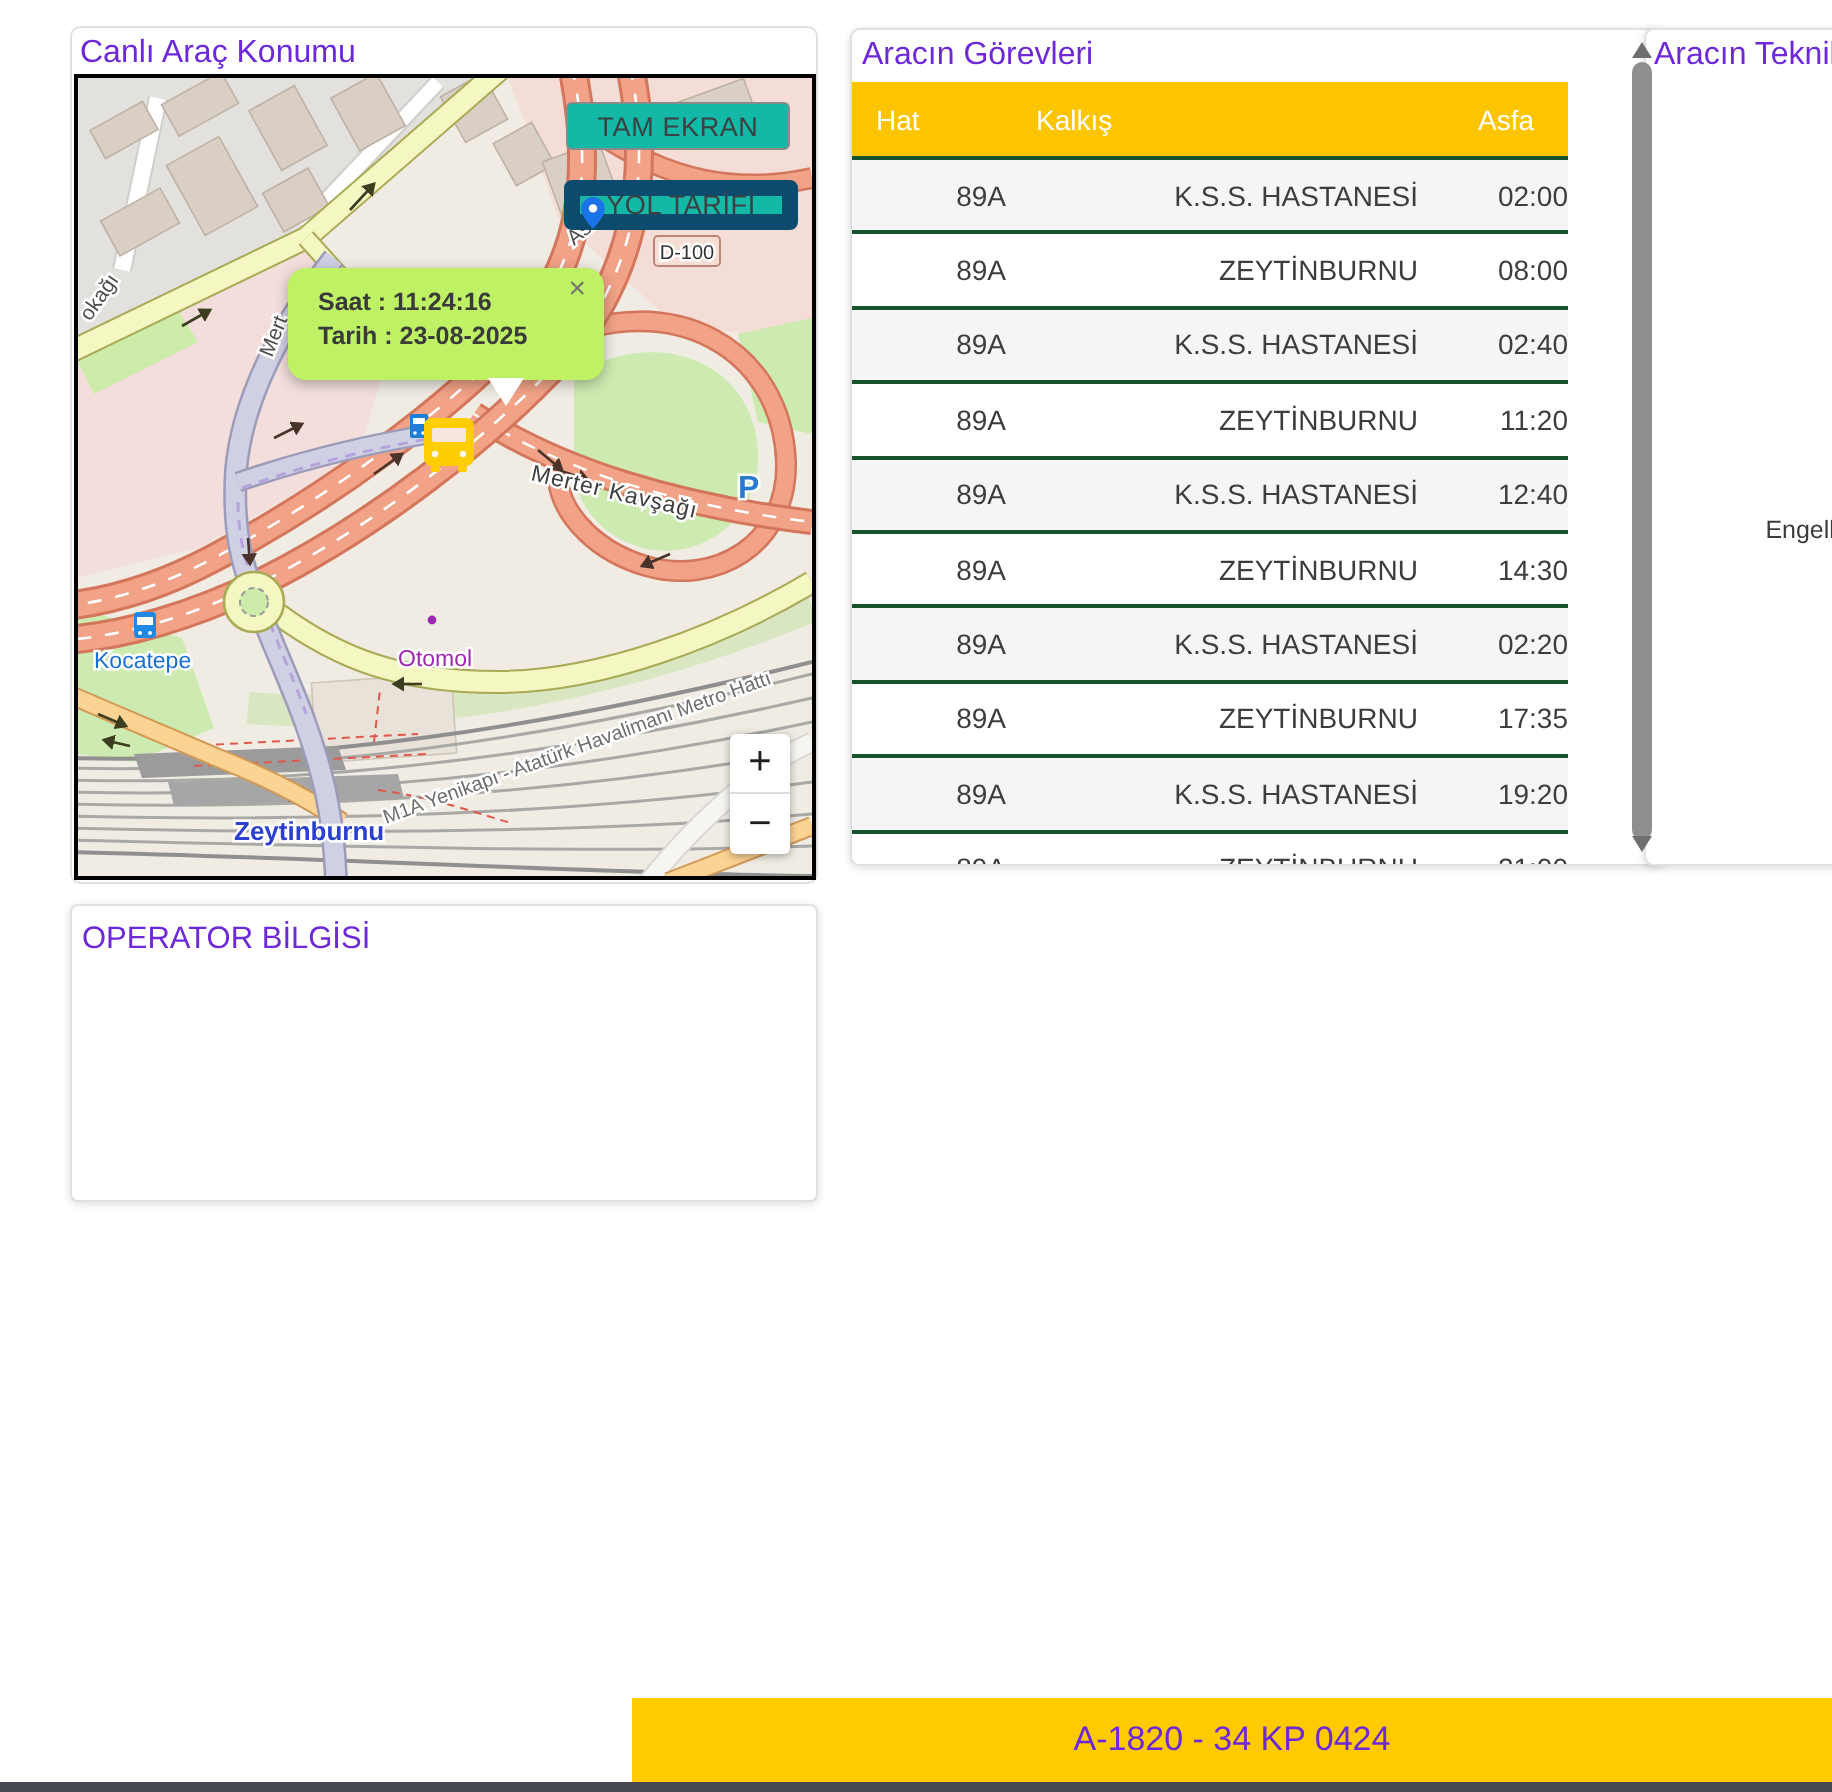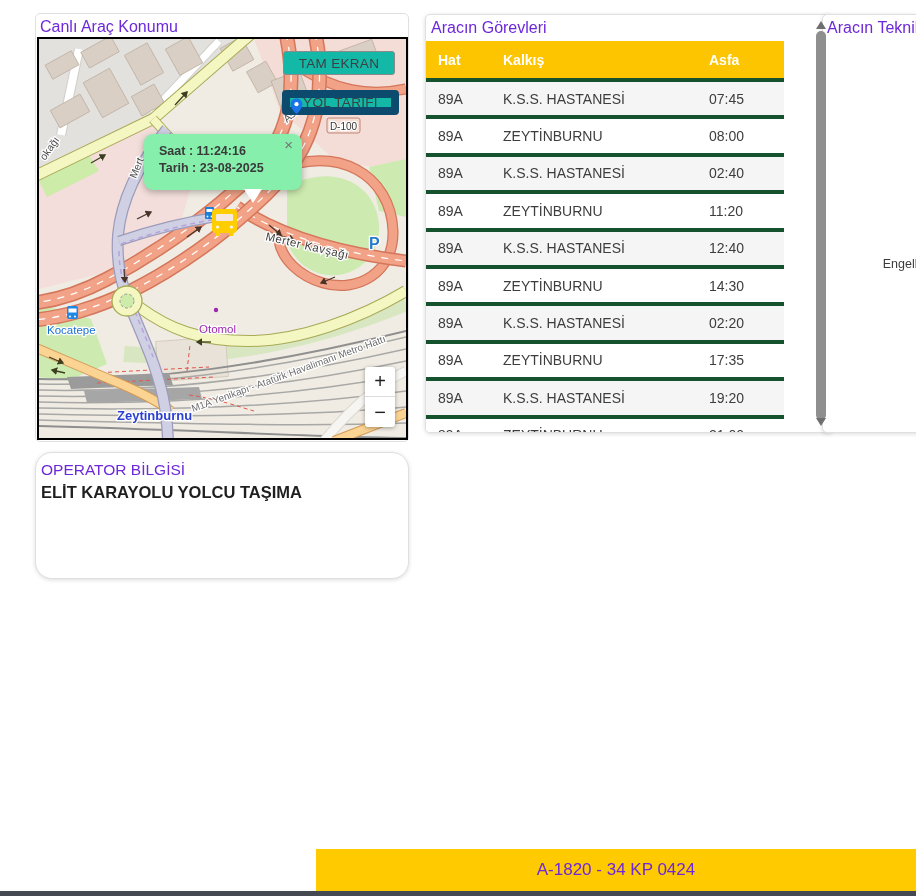--- a/index.html
+++ b/index.html
@@ -21,54 +21,54 @@
              border-radius:3px; cursor:pointer; z-index:5; }
   #btn-fullscreen { left:244px; top:12px; width:112px; height:24px; border:1px solid #8a8a8a; }
   #btn-directions { left:243px; top:51px; width:117px; height:25px; border:8px solid #0c4a6e;
                     border-radius:4px; gap:6px; }
   #zoomctrl { position:absolute; left:326px; top:328px; width:30px; height:60px; background:#fff;
               border-radius:3px; box-shadow:0 1px 4px rgba(0,0,0,.35); z-index:5; }
   #zoomctrl .zbtn { width:30px; height:30px; display:flex; align-items:center; justify-content:center;
                     font-size:20px; color:#1f1f1f; cursor:pointer; }
   #zoomctrl .zbtn:first-child { border-bottom:1px solid #dadce0; }
 
-  #map-popup { position:absolute; left:105px; top:95px; width:158px; height:56px; background:#86efac;
+  #map-popup { position:absolute; left:105px; top:95px; width:158px; height:56px; background:#bef264;
                border-radius:9px; box-shadow:0 2px 7px rgba(0,0,0,.3); z-index:6; }
   #map-popup .lines { padding:9px 0 0 15px; font-size:12.5px; font-weight:bold; color:#3a3a3a;
                       line-height:17px; }
   #map-popup .tail { position:absolute; left:100px; bottom:-13px; width:0; height:0;
                      border-left:9px solid transparent; border-right:9px solid transparent;
                      border-top:14px solid #fff; }
   #popup-close { position:absolute; right:9px; top:2px; font-size:15px; color:#757575; cursor:pointer; }
 
   
   #card-tasks { left:425px; top:14px; width:408px; height:419px; overflow:hidden; }
   #card-tasks .card-title { padding-left:5px; }
   #tasks-clip { position:absolute; left:0; top:26px; width:358px; height:392px; overflow:hidden; }
   .trow { display:grid; grid-template-columns:65px 206px auto; align-items:center;
           padding-left:12px; height:37.4px; font-size:14px; color:#3d3d3d; }
-  .trow.thead { background:var(--accent-yellow,#fdc400); color:#fff; font-weight:bold; height:37px; }
-  .trow.body { border-top:4px solid #14532d; background:#fff; }
+  .trow.thead { background:var(--accent-yellow,#fdc400); color:#fff; font-weight:normal; height:37px;gap:15px; }
+  .trow.body { border-top:2px solid #14532d; background:#fff;text-align:right; }
   .trow.body.alt { background:#f5f5f5; }
   
   #tasks-sb { position:absolute; right:4px; top:2px; bottom:2px; width:13px; z-index:4; }
   #tasks-sb .thumb { position:absolute; left:1px; top:14px; height:389px; width:10px;
                      background:#8f8f8f; border-radius:5px; }
   #tasks-sb .up, #tasks-sb .down { position:absolute; left:1px; width:0; height:0;
                      border-left:5px solid transparent; border-right:5px solid transparent; }
   #tasks-sb .up   { top:4px;    border-bottom:8px solid #6f6f6f; }
   #tasks-sb .down { bottom:4px; border-top:8px solid #6f6f6f; }
 
   
   #card-tech { left:822px; top:14px; width:200px; height:419px; }
   #tech-feature { position:absolute; left:20px; top:216px; width:160px; text-align:center; }
   #tech-feature .cap { font-size:12.5px; color:#3c3c3c; margin-top:3px; white-space:nowrap; }
 
   
-  #card-operator { left:35px; top:452px; width:374px; height:127px; border-radius:17px; }
+  #card-operator { left:35px; top:452px; width:374px; height:149px; border-radius:4px; }
   #card-operator .card-title { padding:8px 0 0 5px; font-size:15.5px; }
   #operator-name { padding:4px 0 0 5px; font-size:16.5px; font-weight:bold; color:#1f1f1f; }
 
   
   #footer-bar { position:absolute; left:316px; top:849px; width:600px; height:42px;
                 background:var(--footer-yellow,#ffca00); display:flex; align-items:center;
                 justify-content:center; font-size:17px; font-weight:500; color:#6d28d9; }
   #footer-strip { position:absolute; left:0; top:891px; width:916px; height:5px; background:#454a52; }
 
   svg text { font-family:"Liberation Sans", sans-serif; paint-order:stroke; stroke:#fff;
@@ -271,21 +271,21 @@
   <div id="tasks-clip">
     <div class="trow thead">
       <span>Hat</span>
       <span>Kalkış</span>
       <span>Asfa</span>
     </div>
     <div>
   <div class="trow body alt">
     <span class="c-hat">89A</span>
     <span class="c-kalkis">K.S.S. HASTANESİ</span>
-    <span class="c-saat">07:45</span>
+    <span class="c-saat">02:00</span>
   </div>
 
   <div class="trow body">
     <span class="c-hat">89A</span>
     <span class="c-kalkis">ZEYTİNBURNU</span>
     <span class="c-saat">08:00</span>
   </div>
 
   <div class="trow body alt">
     <span class="c-hat">89A</span>
@@ -350,19 +350,18 @@
       <circle cx="12.5" cy="2.6" r="2" fill="#c62828"></circle>
       <path d="M10.5,5.2 L11.2,10.2 L15.5,10.2 L17.5,15.5 L15.9,16.1 L14.3,11.9 L9.8,11.9 L8.9,5.8 Z" fill="#c62828"></path>
       <path d="M8.3,8.3 A5.3,5.3 0 1 0 14.2,14.8 L13,14 A3.8,3.8 0 1 1 8.8,9.9 Z" fill="#c62828"></path>
     </svg>
     <div class="cap">Engelli Desteğ</div>
   </div>
 </div>
 
 <div class="card" id="card-operator">
   <div class="card-title">OPERATOR BİLGİSİ</div>
-  <div id="operator-name">ELİT KARAYOLU YOLCU TAŞIMA</div>
 </div>
 
 <div id="footer-bar">
   <span>A-1820 - 34 KP 0424</span>
 </div>
 <div id="footer-strip"></div>
 
 </body></html>

